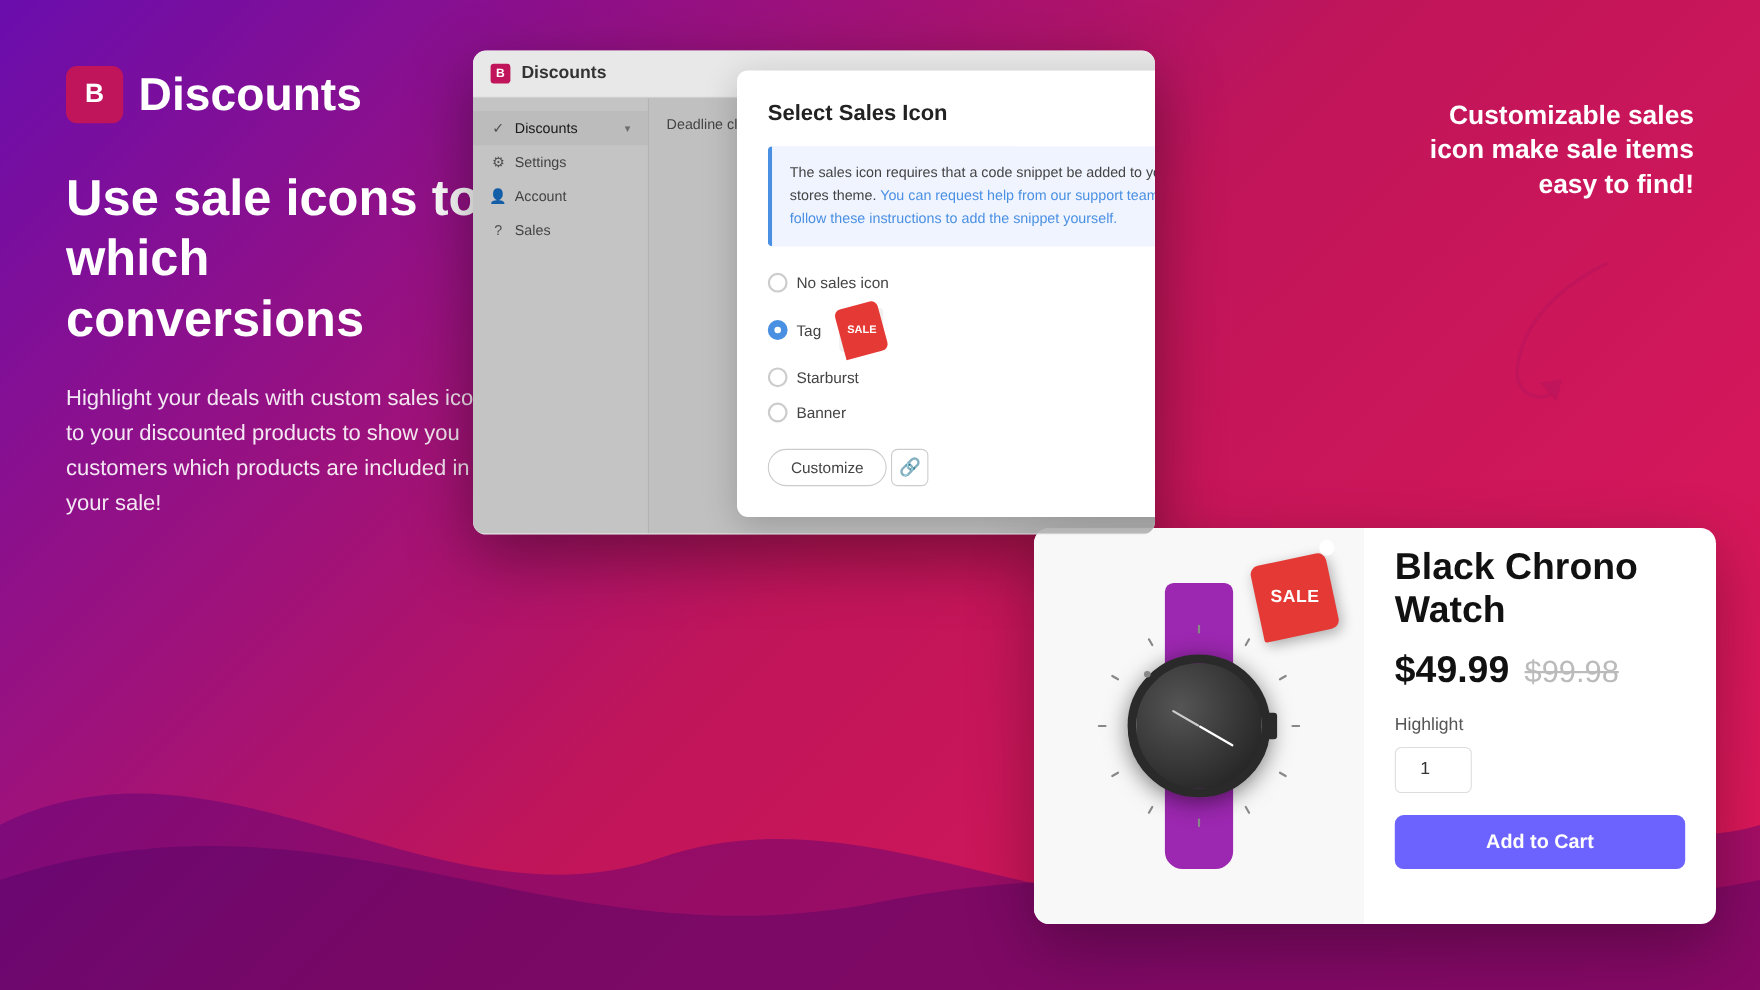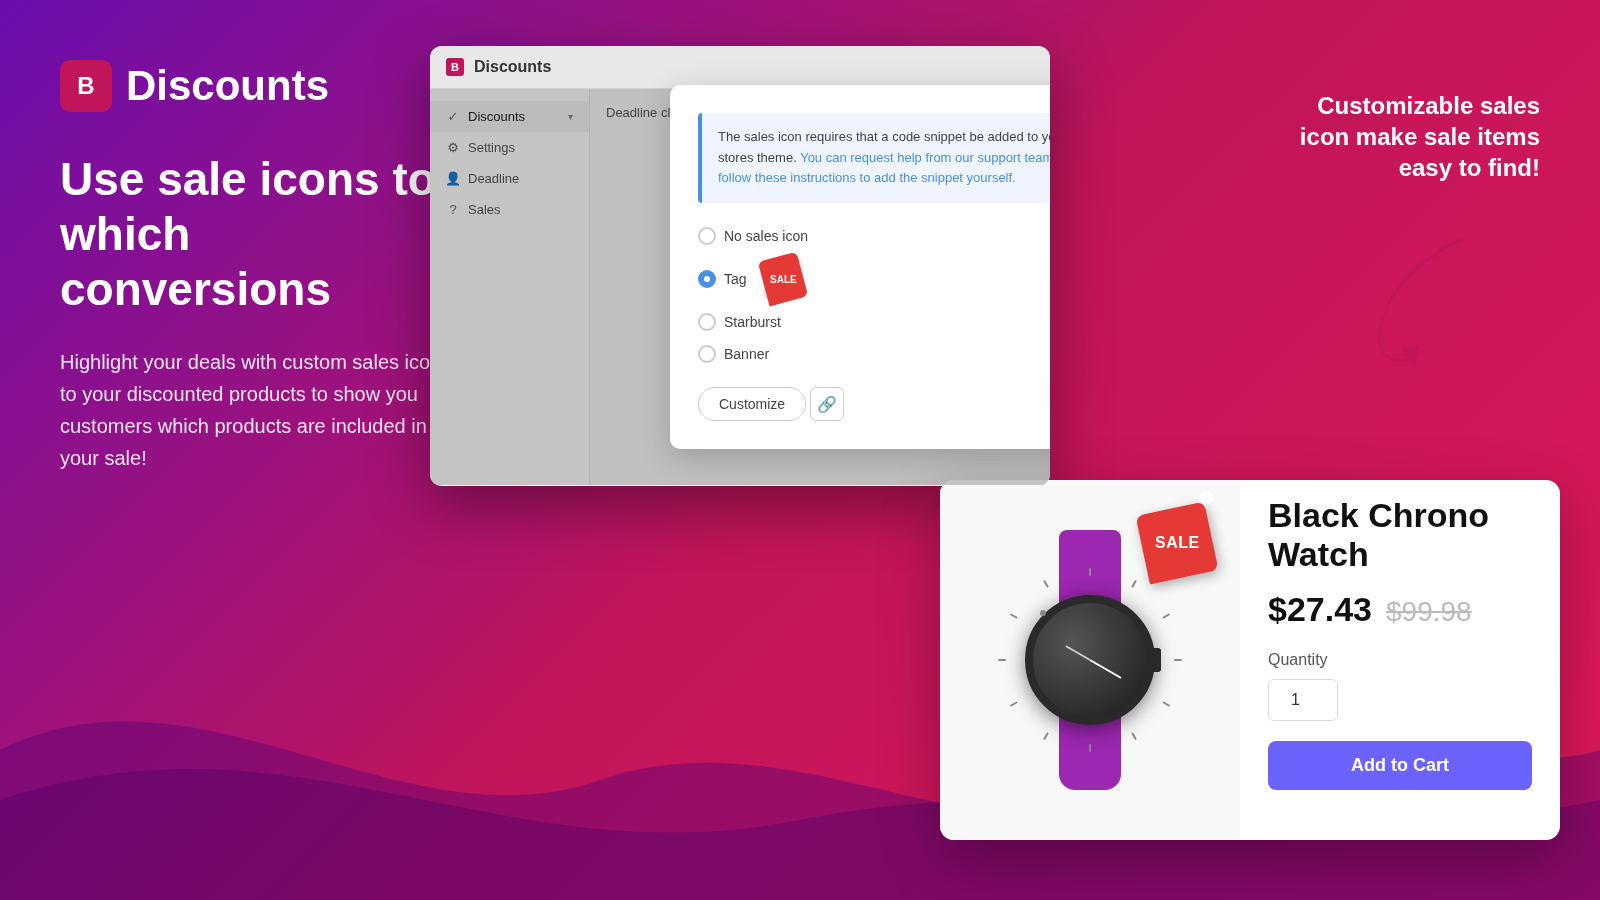--- a/index.html
+++ b/index.html
@@ -618,35 +618,36 @@
         <span class="sidebar-item-icon">✓</span>
         <span>Discounts</span>
         <span class="sidebar-chevron">▾</span>
       </div>
       <div class="sidebar-item">
         <span class="sidebar-item-icon">⚙</span>
         <span>Settings</span>
       </div>
       <div class="sidebar-item">
         <span class="sidebar-item-icon">👤</span>
-        <span>Deadline</span>
+        <span>Account</span>
       </div>
       <div class="sidebar-item">
         <span class="sidebar-item-icon">?</span>
         <span>Sales</span>
       </div>
     </div>
     <div class="main-content">
       <div class="content-header">
         <span class="deadline-label">Deadline clock</span>
         <span class="displayed-badge">displayed</span>
       </div>
 
       <div class="modal-overlay">
         <div class="modal">
+          <div class="modal-title">Select Sales Icon</div>
 
           <div class="info-box">
             <span>The sales icon requires that a code snippet be added to your stores theme.</span>
             <a href="#">You can request help from our support team, or follow these instructions to add the snippet yourself.</a>
           </div>
 
           <div class="radio-group">
             <div class="radio-option">
               <div class="radio-circle"></div>
               <span>No sales icon</span>
@@ -721,20 +722,20 @@
           <div class="watch-hand-min"></div>
           <div class="watch-center-dot"></div>
         </div>
       </div>
     </div>
   </div>
 
   <div class="product-info">
     <div class="product-name">Black Chrono Watch</div>
     <div class="price-row">
-      <span class="price-current">$27.43</span>
+      <span class="price-current">$49.99</span>
       <span class="price-original">$99.98</span>
     </div>
-    <div class="quantity-label">Quantity</div>
+    <div class="quantity-label">Highlight</div>
     <input class="quantity-input" type="number" value="1" min="1" style="">
     <button class="add-to-cart-btn">Add to Cart</button>
   </div>
 </div>
 
 </body></html>

